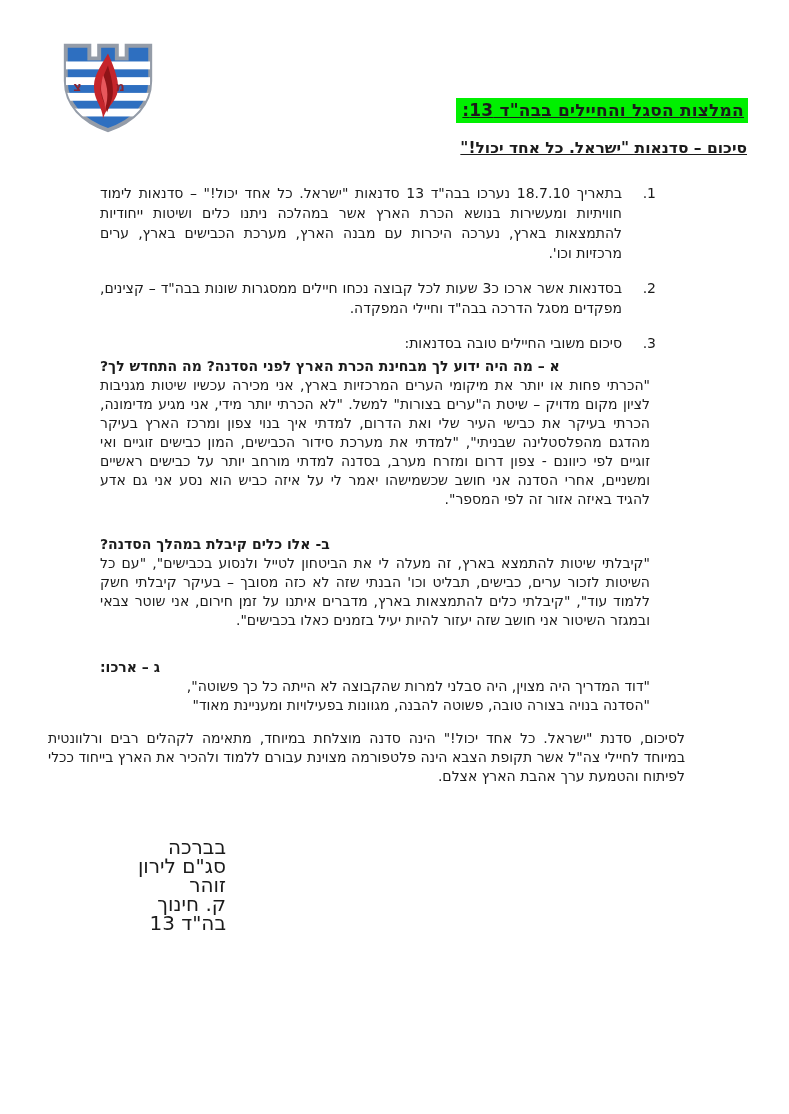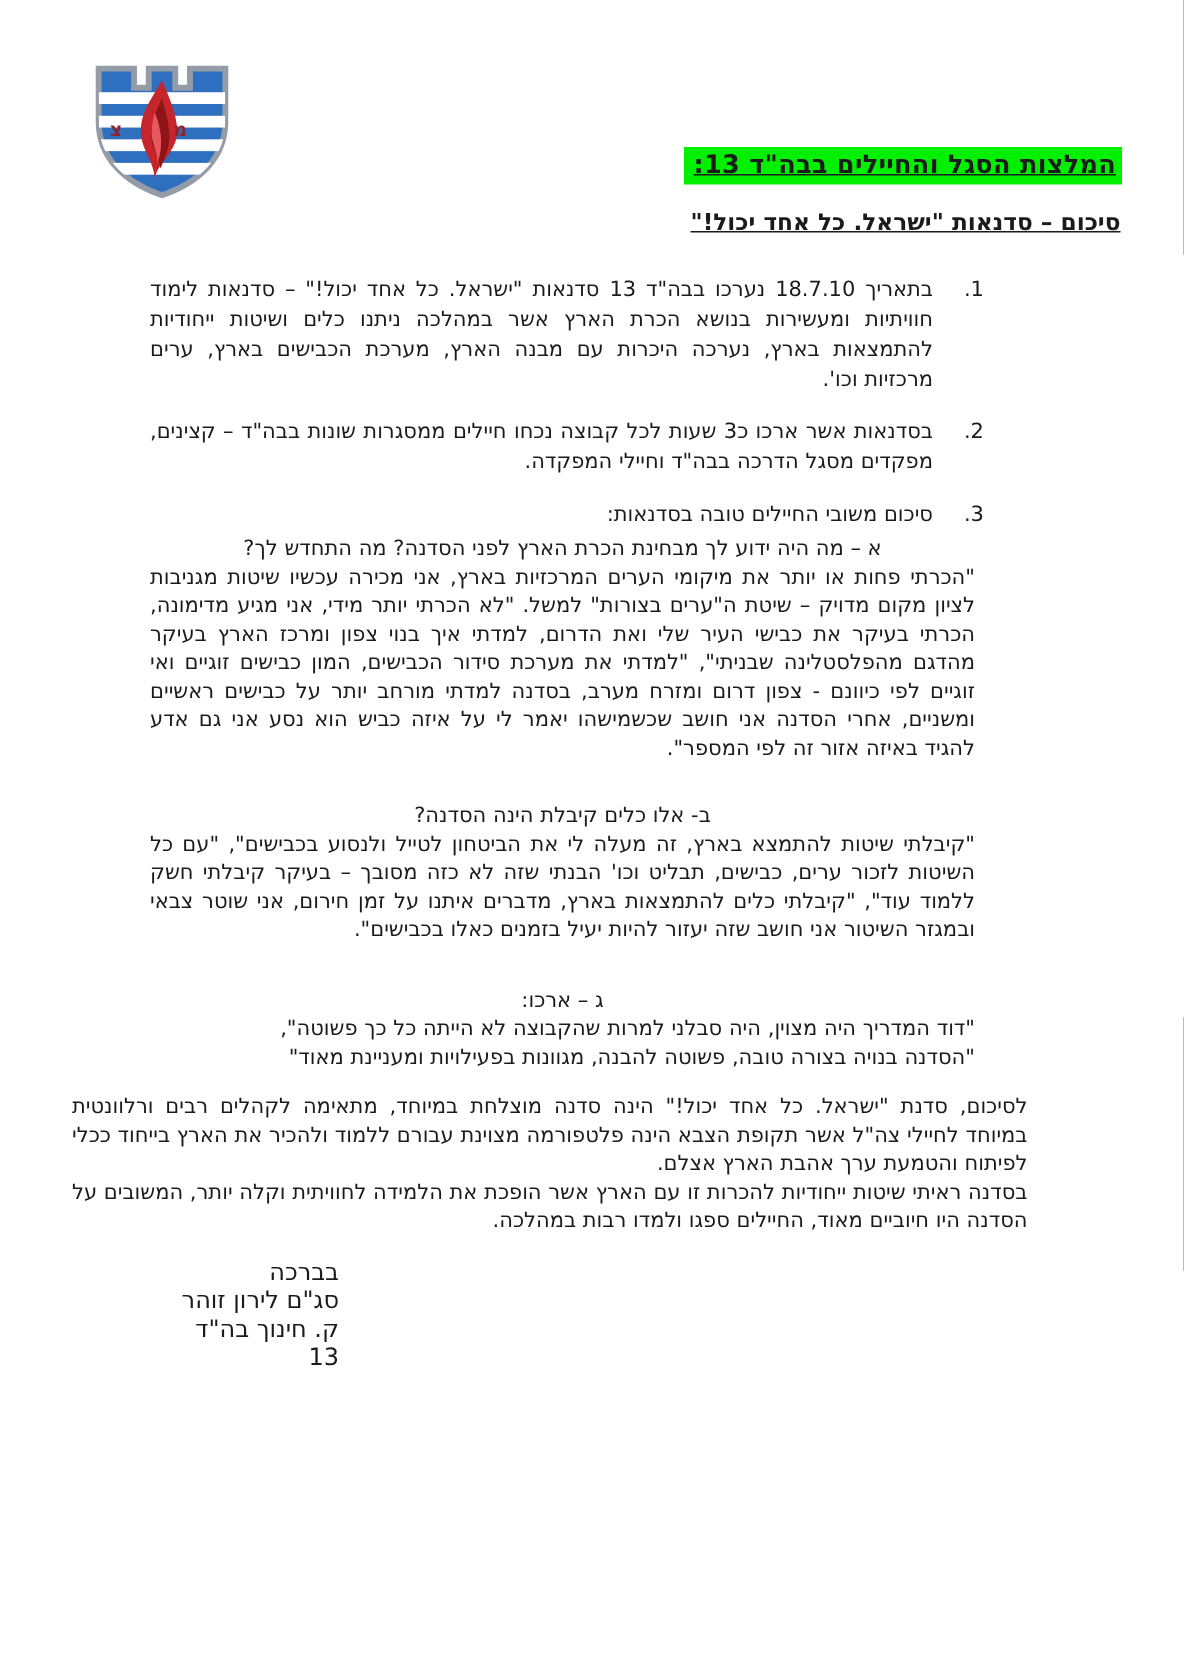--- a/index.html
+++ b/index.html
@@ -35,27 +35,27 @@
   .num-list{position:absolute;top:183px;right:133px;width:556px;font-size:14px;line-height:20px;}
   .list-item{display:flex;direction:rtl;}
   .list-item + .list-item{margin-top:15px;}
   .li-num{flex:0 0 34px;text-align:right;}
   .li-text{flex:1;text-align:justify;}
   
   .section{position:absolute;left:100px;width:550px;font-size:14px;line-height:19px;}
   .sec-a{top:357px;}
   .sec-b{top:535px;}
   .sec-c{top:658px;}
-  .sec-heading{text-align:center;}
+  .sec-heading{text-align:left;font-weight:bold;}
   .sec-body{text-align:justify;white-space:pre-line;}
   
   .summary{position:absolute;left:48px;top:729px;width:637px;font-size:14px;line-height:19px;}
   .summary .para{text-align:justify;}
   
-  .signature{position:absolute;left:108px;top:838px;width:118px;font-size:16px;line-height:19px;text-align:right;}
+  .signature{position:absolute;left:108px;top:838px;width:118px;font-size:20px;line-height:19px;text-align:right;}
 </style>
 </head>
 <body>
 
 <div class="page">
 
   <svg class="logo" viewBox="0 0 110 104" aria-hidden="true">
     <defs>
       <clipPath id="shieldClip">
         <path d="M12,10 L36,10 L36,23 L46,23 L46,10 L64,10 L64,23 L74,23 L74,10 L98,10 L98,46 C98,70 81,87 55,96 C29,87 12,70 12,46 Z"></path>
@@ -101,33 +101,32 @@
       <div class="li-text">סיכום משובי החיילים טובה בסדנאות:</div>
     </div>
   </div>
 
   <div class="section sec-a">
     <div class="sec-heading">א – מה היה ידוע לך מבחינת הכרת הארץ לפני הסדנה? מה התחדש לך?</div>
     <div class="sec-body">"הכרתי פחות או יותר את מיקומי הערים המרכזיות בארץ, אני מכירה עכשיו שיטות מגניבות לציון מקום מדויק – שיטת ה"ערים בצורות" למשל. "לא הכרתי יותר מידי, אני מגיע מדימונה, הכרתי בעיקר את כבישי העיר שלי ואת הדרום, למדתי איך בנוי צפון ומרכז הארץ בעיקר מהדגם מהפלסטלינה שבניתי", "למדתי את מערכת סידור הכבישים, המון כבישים זוגיים ואי זוגיים לפי כיוונם - צפון דרום ומזרח מערב, בסדנה למדתי מורחב יותר על כבישים ראשיים ומשניים, אחרי הסדנה אני חושב שכשמישהו יאמר לי על איזה כביש הוא נסע אני גם אדע להגיד באיזה אזור זה לפי המספר".</div>
   </div>
 
   <div class="section sec-b">
-    <div class="sec-heading">ב- אלו כלים קיבלת הינה הסדנה?</div>
+    <div class="sec-heading">ב- אלו כלים קיבלת במהלך הסדנה?</div>
     <div class="sec-body">"קיבלתי שיטות להתמצא בארץ, זה מעלה לי את הביטחון לטייל ולנסוע בכבישים", "עם כל השיטות לזכור ערים, כבישים, תבליט וכו' הבנתי שזה לא כזה מסובך – בעיקר קיבלתי חשק ללמוד עוד", "קיבלתי כלים להתמצאות בארץ, מדברים איתנו על זמן חירום, אני שוטר צבאי ובמגזר השיטור אני חושב שזה יעזור להיות יעיל בזמנים כאלו בכבישים".</div>
   </div>
 
   <div class="section sec-c">
     <div class="sec-heading">ג – ארכו:</div>
     <div class="sec-body">"דוד המדריך היה מצוין, היה סבלני למרות שהקבוצה לא הייתה כל כך פשוטה",
 "הסדנה בנויה בצורה טובה, פשוטה להבנה, מגוונות בפעילויות ומעניינת מאוד"</div>
   </div>
 
   <div class="summary">
     <div class="para">לסיכום, סדנת "ישראל. כל אחד יכול!" הינה סדנה מוצלחת במיוחד, מתאימה לקהלים רבים ורלוונטית במיוחד לחיילי צה"ל אשר תקופת הצבא הינה פלטפורמה מצוינת עבורם ללמוד ולהכיר את הארץ בייחוד ככלי לפיתוח והטמעת ערך אהבת הארץ אצלם.</div>
-    <div class="para">בסדנה ראיתי שיטות ייחודיות להכרות זו עם הארץ אשר הופכת את הלמידה לחוויתית וקלה יותר, המשובים על הסדנה היו חיוביים מאוד, החיילים ספגו ולמדו רבות במהלכה.</div>
   </div>
 
   <div class="signature">
     <div>בברכה</div>
     <div>סג"ם לירון זוהר</div>
     <div>ק. חינוך בה"ד 13</div>
   </div>
 
 </div>
 

